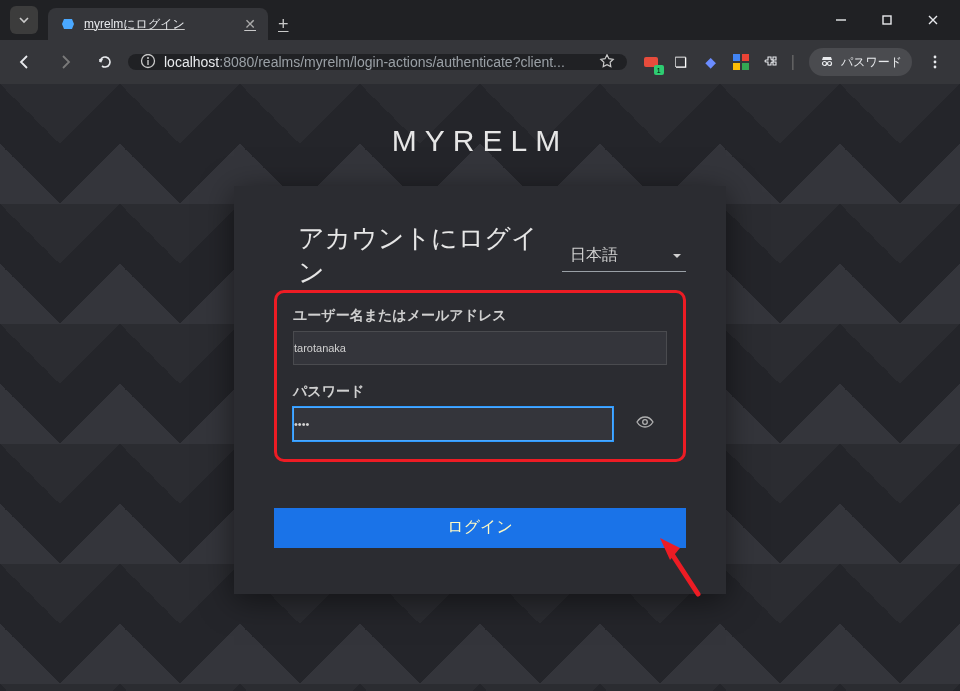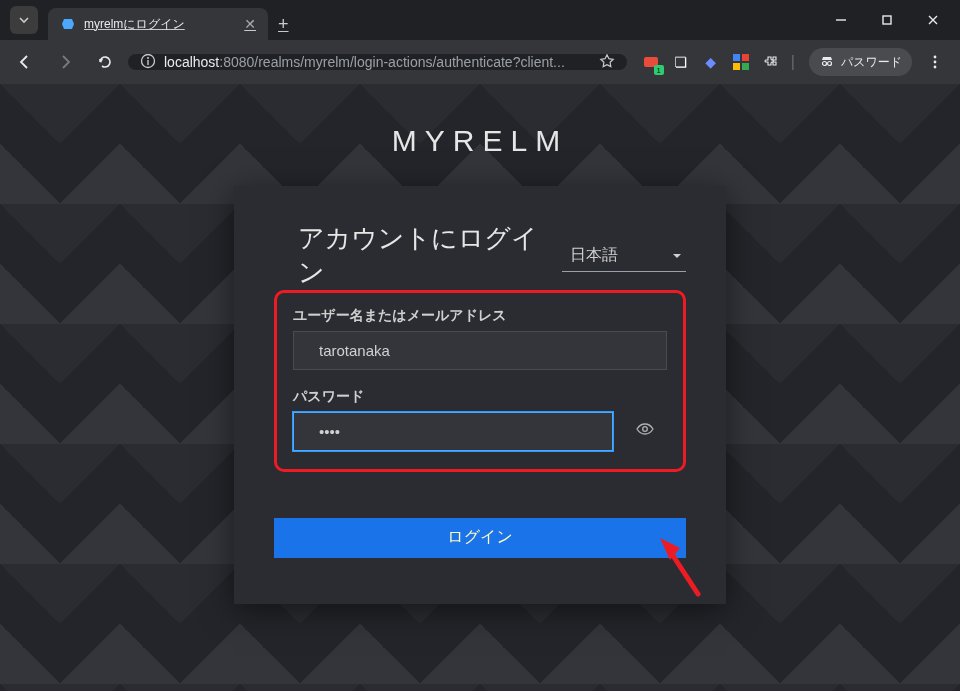--- a/index.html
+++ b/index.html
@@ -182,22 +182,22 @@
       font-weight: 600;
       margin-bottom: 6px;
     }
     .field-row { margin-bottom: 18px; }
     .field-row:last-child { margin-bottom: 0; }
     .text-input, .password-input {
       width: 100%;
       background: #34353b;
       border: 1px solid #4a4b4f;
       color: #d0d0d0;
-      font-size: 15px;
-      padding: 10px 25px;
+      font-size: 11px;
+      padding: 10px 0;
       outline: none;
     }
     .pw-wrap {
       display: flex;
       gap: 10px;
       align-items: stretch;
     }
     .password-input {
       border: 1px solid #4aa8ff;
       box-shadow: 0 0 0 1px #2f9bff;

